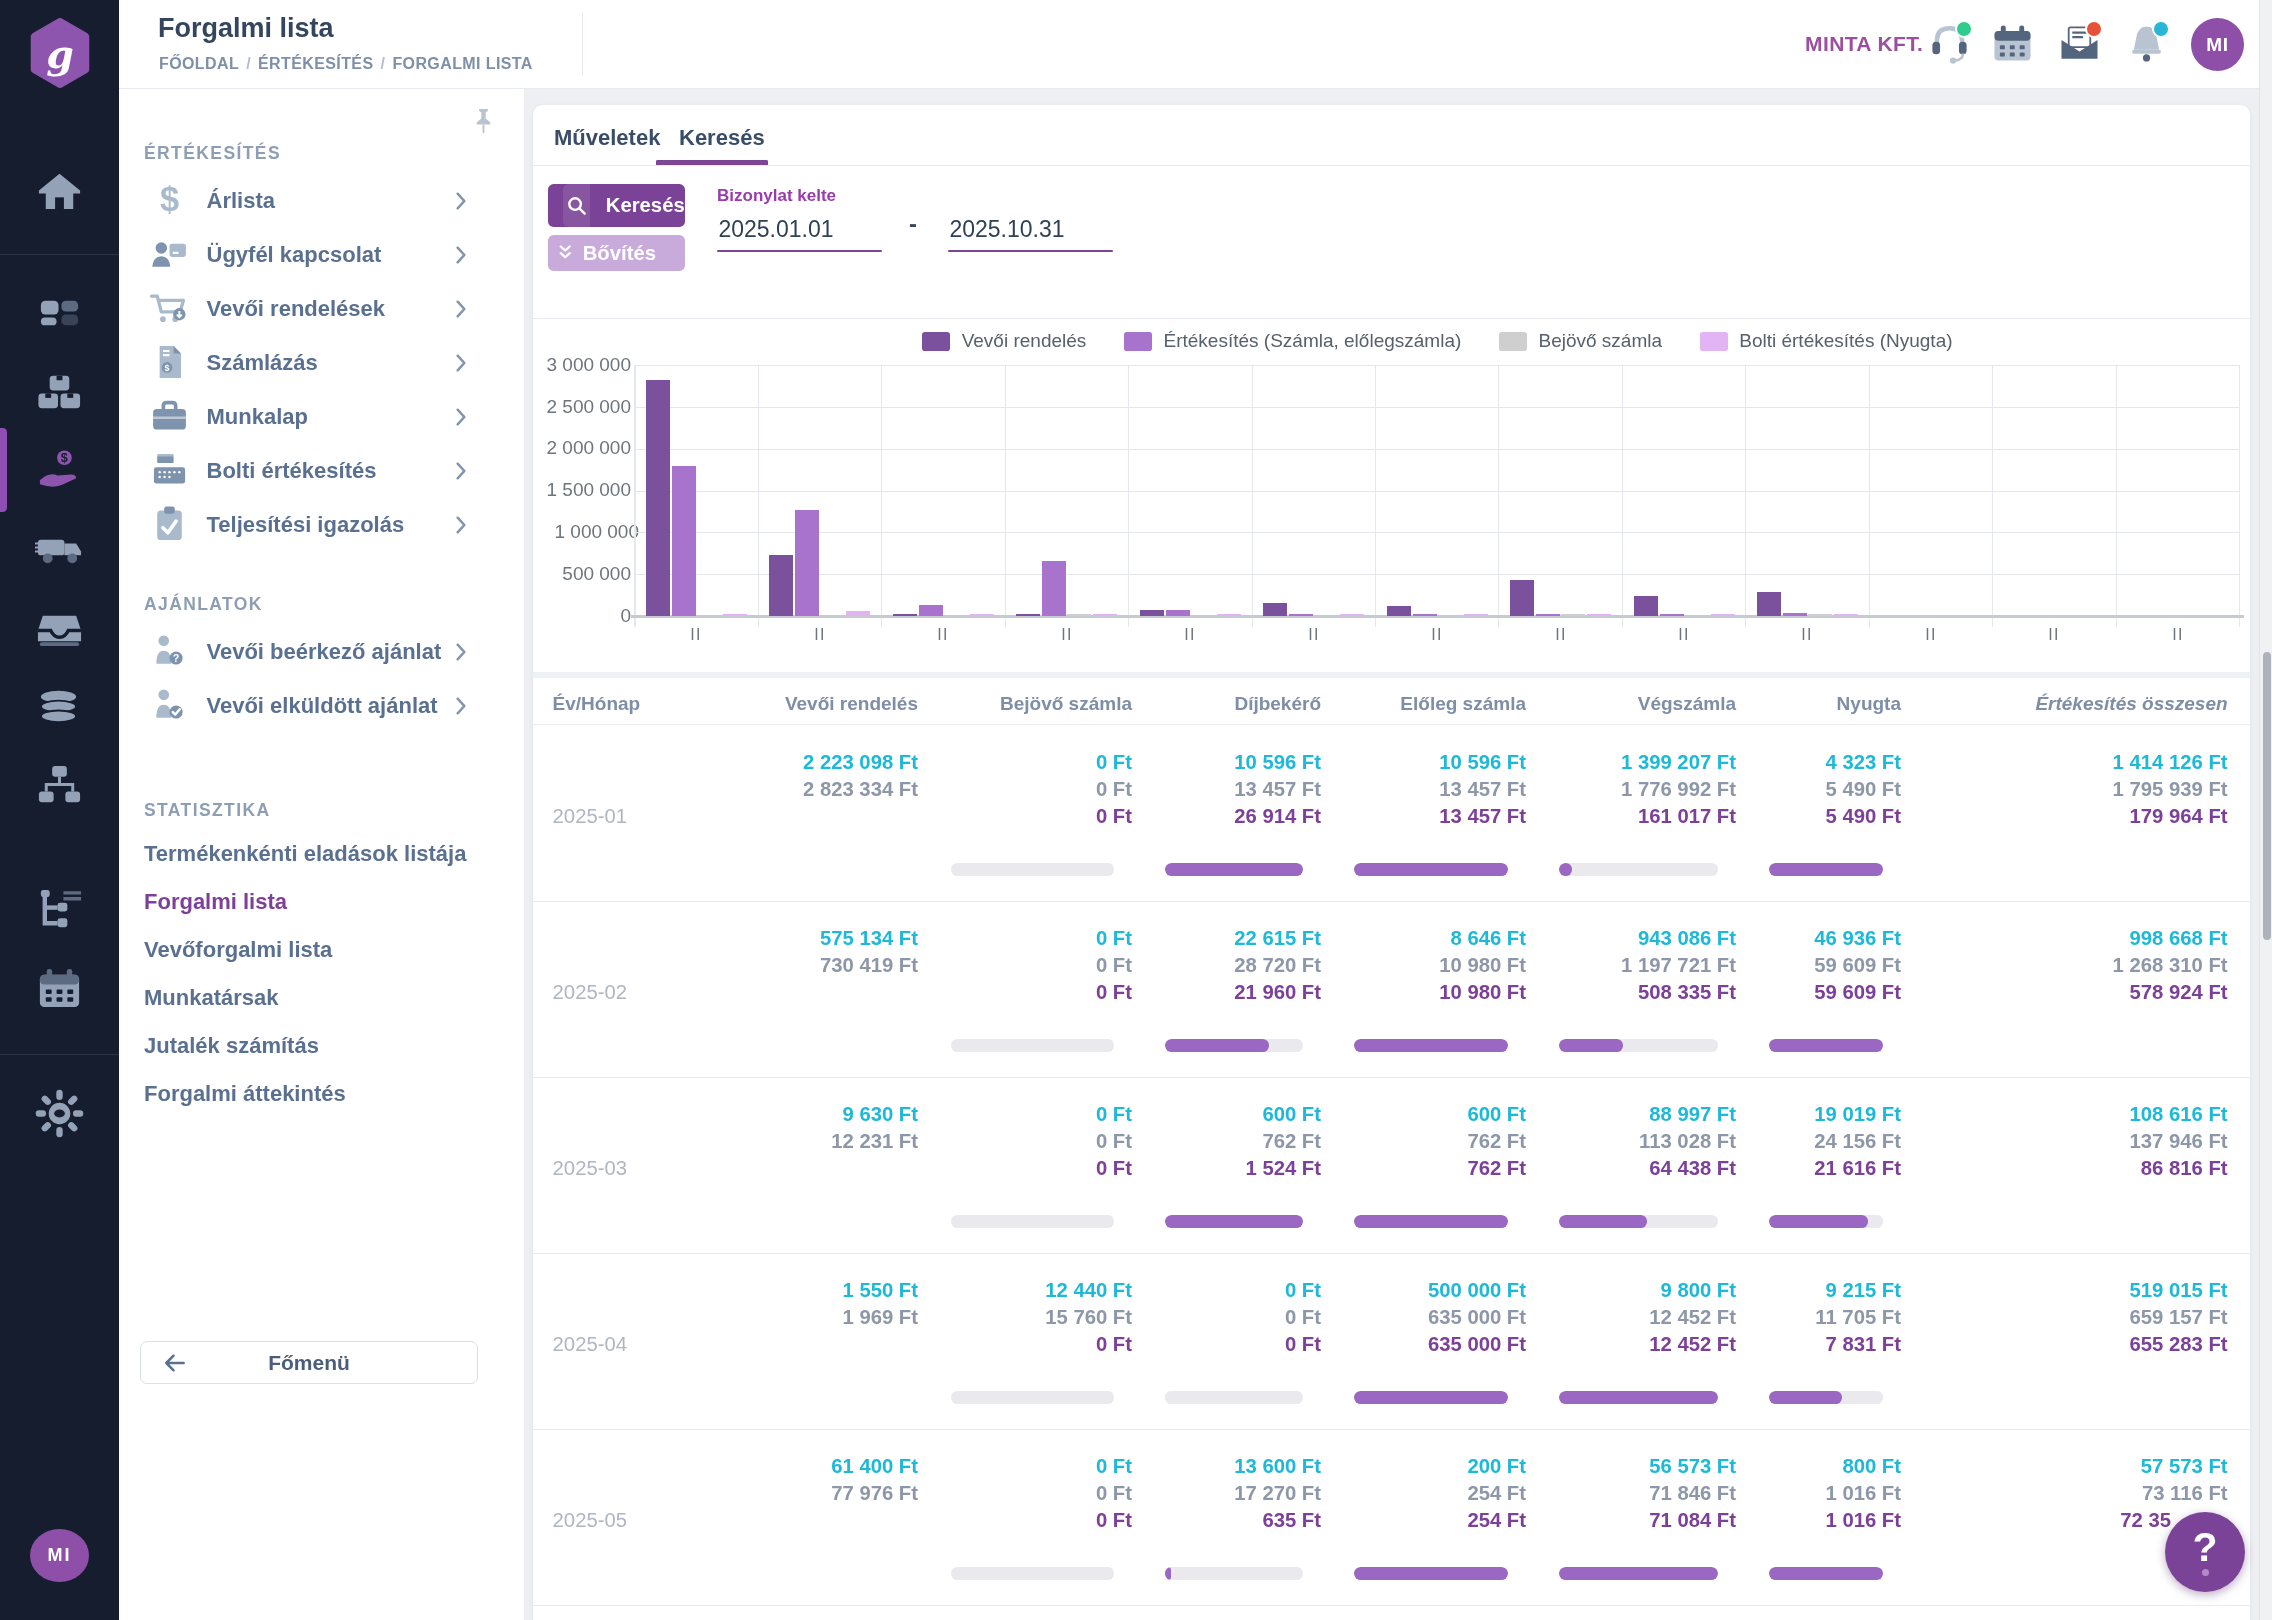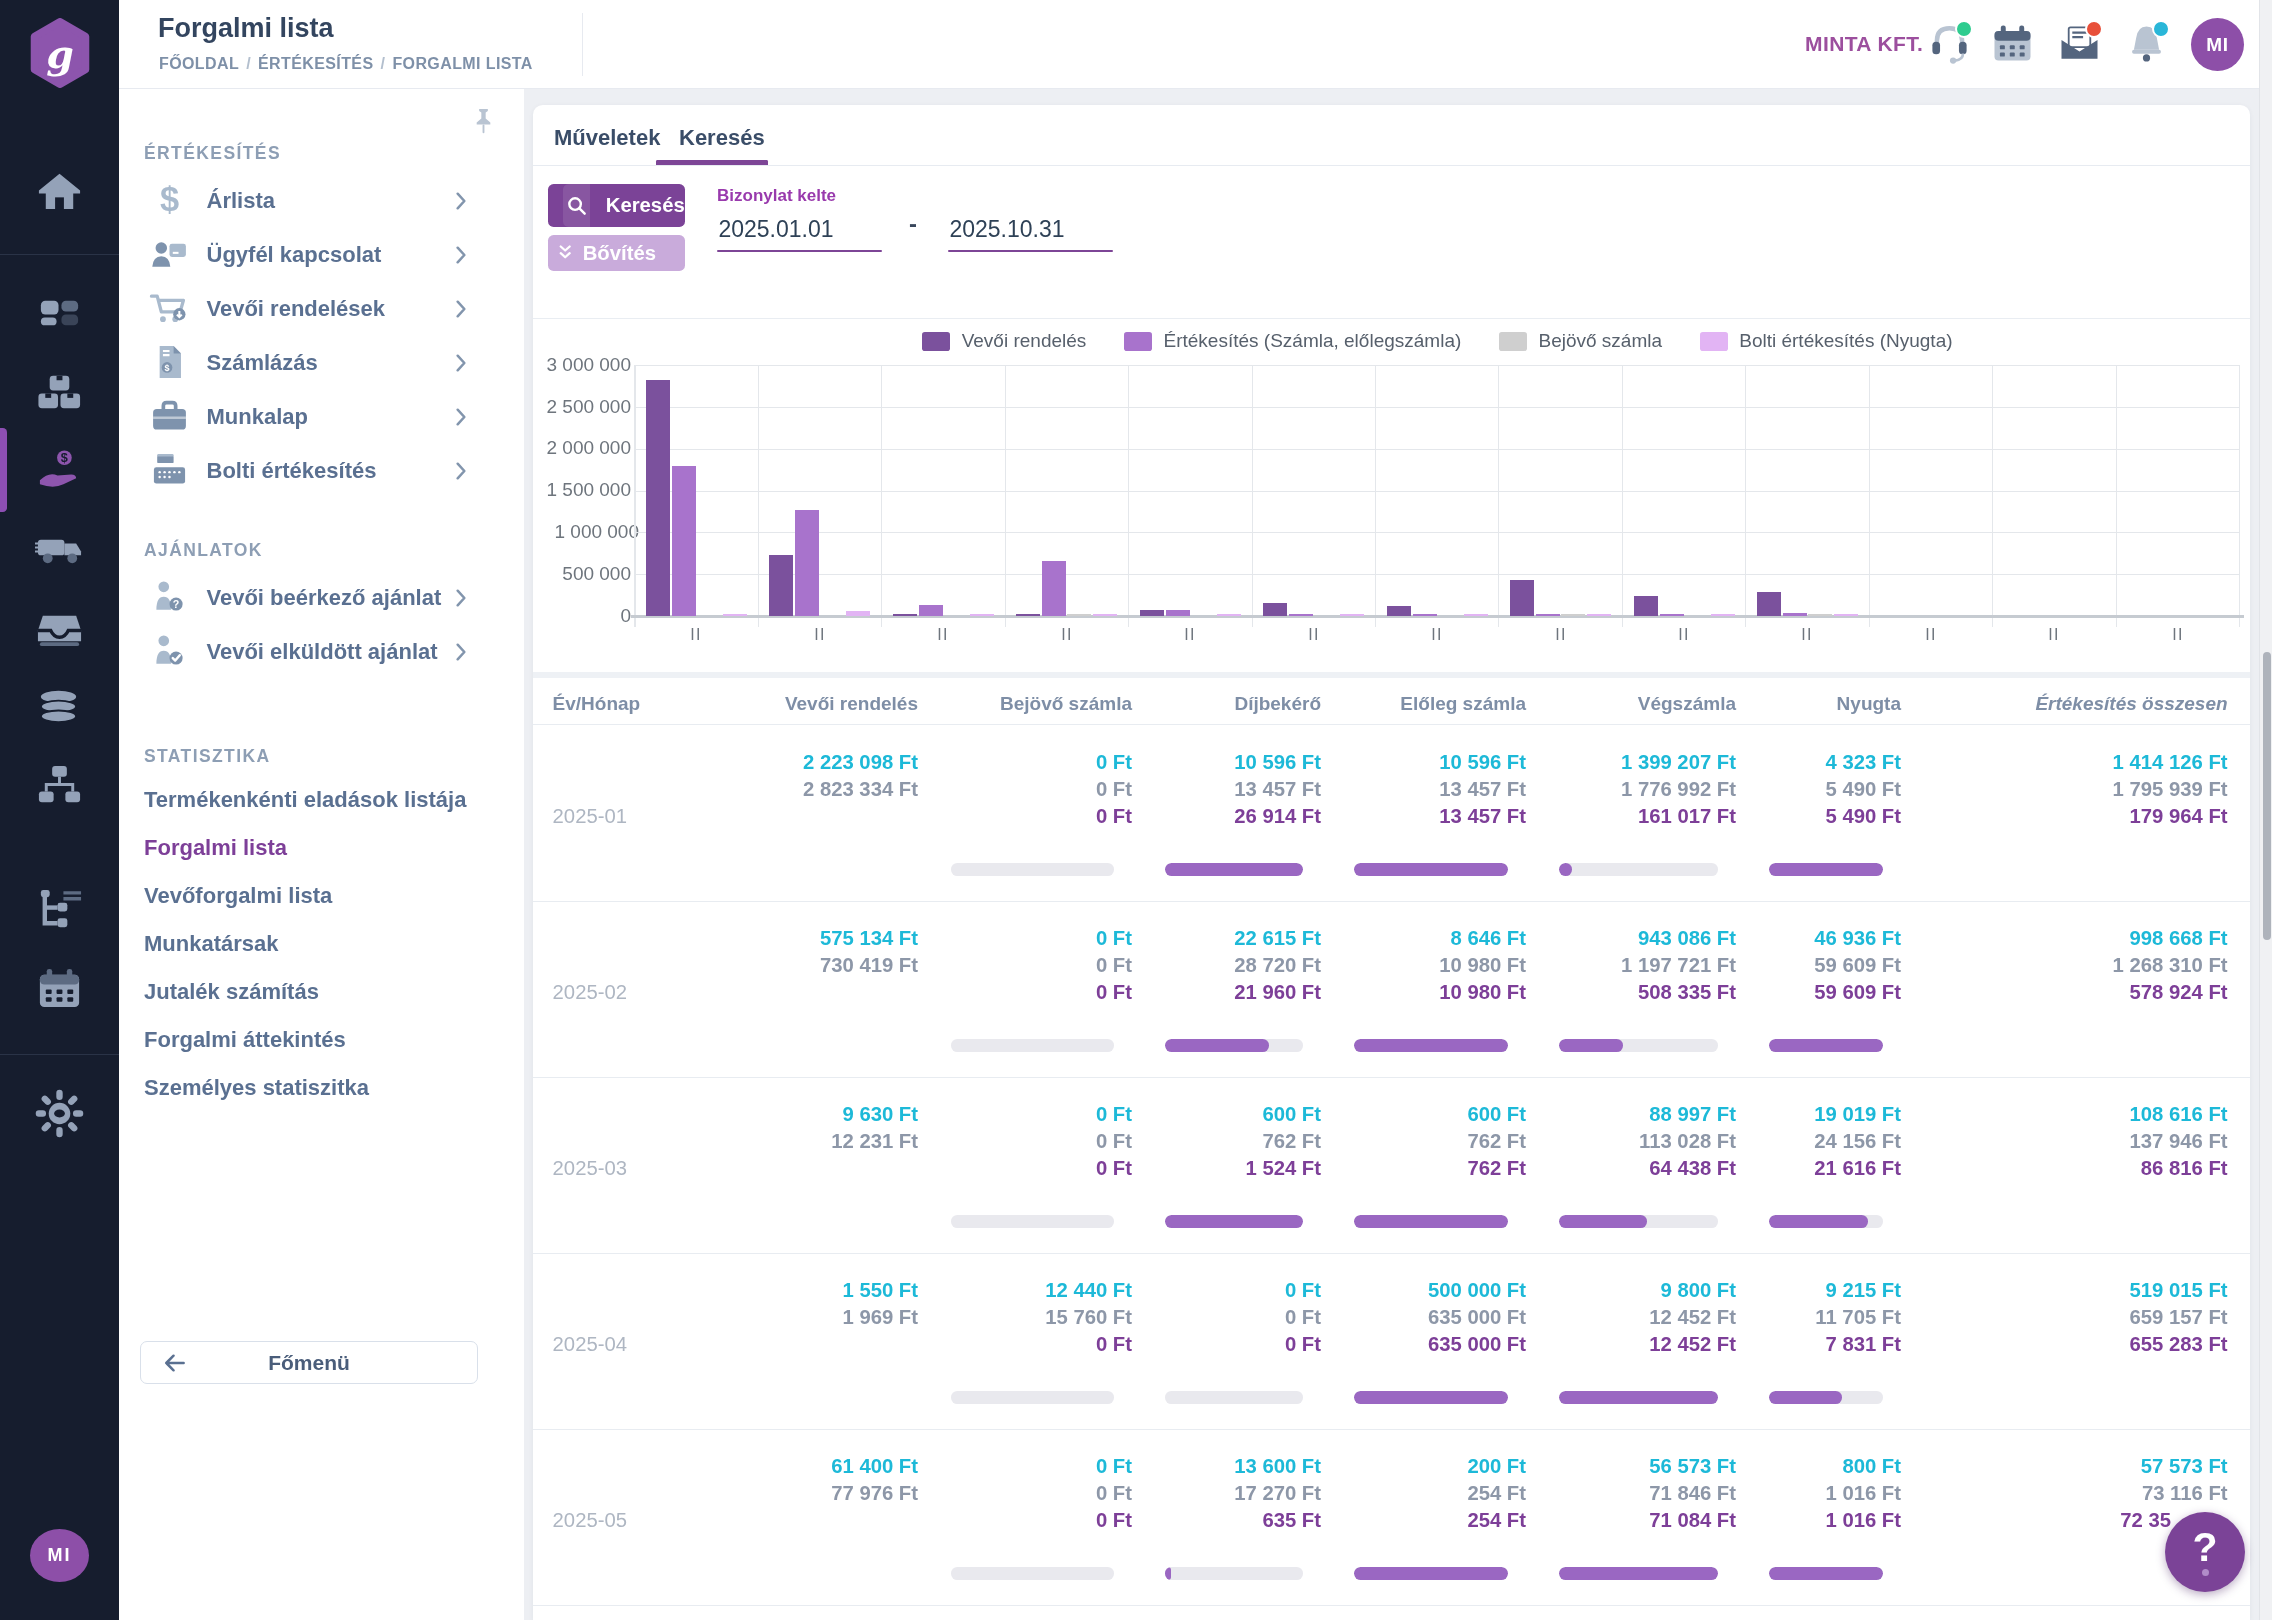--- a/index.html
+++ b/index.html
@@ -321,20 +321,31 @@
                 <circle cx="26" cy="66" r="3"></circle>
                 <circle cx="38" cy="66" r="3"></circle>
                 <circle cx="50" cy="66" r="3"></circle>
               </g>
             </svg></div>
           <div class="lbl">Bolti értékesítés</div>
           <div class="chev"><svg width="28" height="28" viewBox="0 0 100 100">
               <path d="M38 24 L62 50 L38 76" stroke="#8295ad" stroke-width="9" fill="none" stroke-linecap="round" stroke-linejoin="round"></path>
             </svg></div>
         </div>
+        <div class="side-item">
+          <div class="mi"><svg width="41" height="41" viewBox="0 0 100 100">
+              <rect x="20" y="16" width="60" height="72" rx="9" fill="#a9bacd"></rect>
+              <rect x="37" y="6" width="26" height="18" rx="6" fill="#7e93ad"></rect>
+              <path d="M34 58 L46 70 L66 42" stroke="#fff" stroke-width="9" fill="none" stroke-linecap="round" stroke-linejoin="round"></path>
+            </svg></div>
+          <div class="lbl">Teljesítési igazolás</div>
+          <div class="chev"><svg width="28" height="28" viewBox="0 0 100 100">
+              <path d="M38 24 L62 50 L38 76" stroke="#8295ad" stroke-width="9" fill="none" stroke-linecap="round" stroke-linejoin="round"></path>
+            </svg></div>
+        </div>
         <div class="sec-head" style="margin-top: 42px;">AJÁNLATOK</div>
         <div class="side-item">
           <div class="mi"><svg width="41" height="41" viewBox="0 0 100 100">
               <circle cx="36" cy="24" r="13" fill="#a9bacd"></circle>
               <path d="M18 80 Q18 48 36 48 Q54 48 54 80 Z" fill="#a9bacd"></path>
               <circle cx="66" cy="66" r="16" fill="#7e93ad"></circle>
               <text x="66" y="75" font-size="26" fill="#fff" text-anchor="middle" font-weight="bold">?</text>
             </svg></div>
           <div class="lbl">Vevői beérkező ajánlat</div>
           <div class="chev"><svg width="28" height="28" viewBox="0 0 100 100">
@@ -353,21 +364,20 @@
               <path d="M38 24 L62 50 L38 76" stroke="#8295ad" stroke-width="9" fill="none" stroke-linecap="round" stroke-linejoin="round"></path>
             </svg></div>
         </div>
         <div class="sec-head" style="margin-top: 67px;">STATISZTIKA</div>
         <div class="stat-item">Termékenkénti eladások listája</div>
         <div class="stat-item active">Forgalmi lista</div>
         <div class="stat-item">Vevőforgalmi lista</div>
         <div class="stat-item">Munkatársak</div>
         <div class="stat-item">Jutalék számítás</div>
         <div class="stat-item">Forgalmi áttekintés</div>
-        <div class="stat-item">Személyes statiszitka</div>
       </div>
     <div class="mainmenu-btn">
       <svg width="28" height="28" viewBox="0 0 100 100">
           <path d="M52 24 L26 50 L52 76 M26 50 H88" stroke="#5a7091" stroke-width="9" fill="none" stroke-linecap="round" stroke-linejoin="round"></path>
         </svg>
       <span>Főmenü</span>
     </div>
   </div>
 
   <div class="card">

